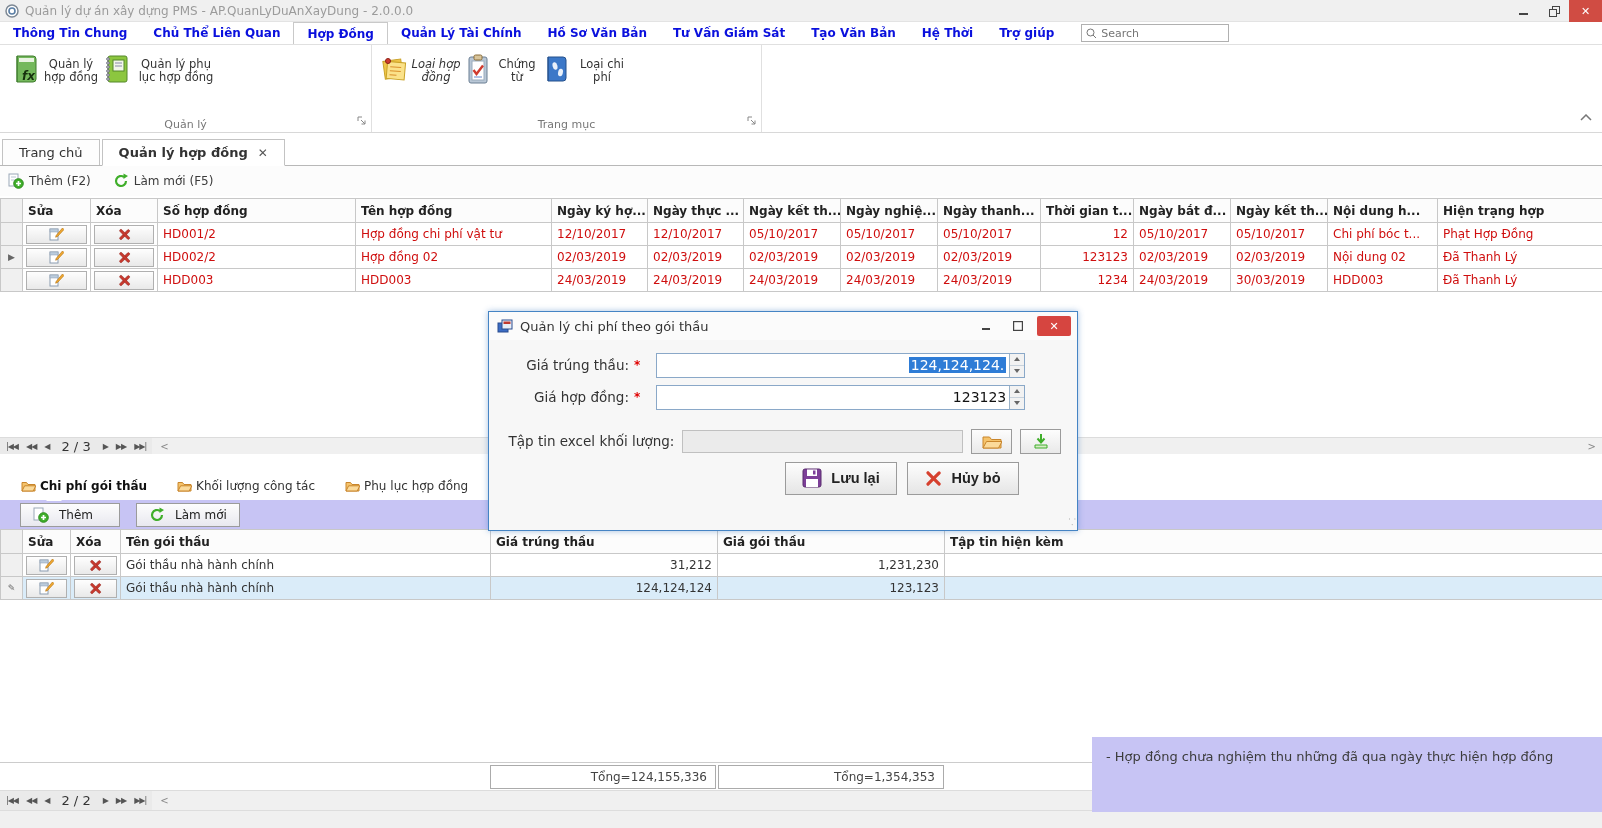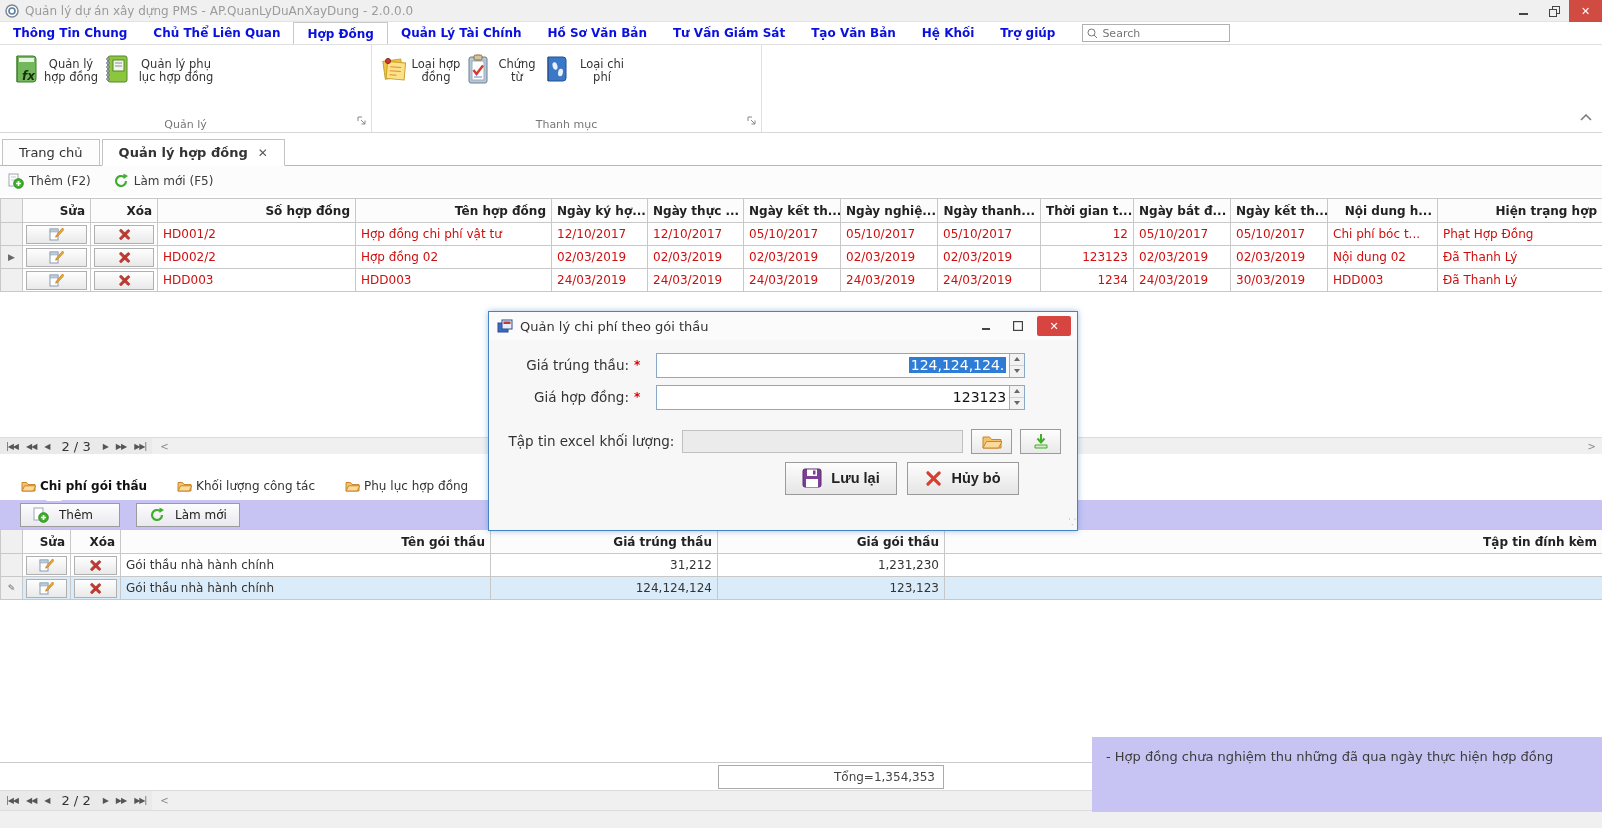--- a/index.html
+++ b/index.html
@@ -37,21 +37,21 @@
   .doc-tab.active { height: 27px; background: #fff; font-weight: bold; margin-bottom: -1px; border-bottom: 1px solid #fff; }
   .doc-tab .tclose { margin-left: 10px; font-weight: normal; color: #555; font-size: 12px; }
 
   
   .toolbar1 { position: absolute; top: 166px; left: 0; width: 100%; height: 30px; background: #fcfcfc; display: flex; align-items: center; padding-left: 8px; gap: 22px; }
   .tool { display: flex; align-items: center; gap: 5px; color: #3c3c3c; font-size: 12px; }
 
   
   table.grid { position: absolute; left: 0; border-collapse: collapse; table-layout: fixed; background: #fff; }
   table.grid th, table.grid td { border: 1px solid #c8c8c8; overflow: hidden; white-space: nowrap; padding: 0 5px; font-size: 12px; }
-  table.grid th { font-weight: bold; color: #222; text-align: right; background: #fcfcfc; height: 24px; }
+  table.grid th { font-weight: bold; color: #222; text-align: left; background: #fcfcfc; height: 24px; }
   table.grid td { height: 23px; }
   table.grid td.ind, table.grid th.ind { background: #f0f0f0; text-align: center; color: #666; font-size: 9px; padding: 0; }
   table.grid td.actc { padding: 1px 3px; background: #fff; }
   .cell-btn { width: 100%; height: 19px; border: 1px solid #b0b0b0; background: linear-gradient(#fefefe, #e9e9e9); display: flex; align-items: center; justify-content: center; cursor: default; }
   .main-grid td.dat { color: #cf0e0e; }
   .detail-grid td.dat { color: #333; }
   td.num { text-align: right; }
   .detail-grid tr.sel td { background: #daecf9; }
   .detail-grid tr.sel td.ind { background: #f0f0f0; font-style: italic; }
   .detail-grid td { height: 24px; }
@@ -139,21 +139,21 @@
   </div>
 
   <div class="menubar">
     <div class="menu-item">Thông Tin Chung</div>
     <div class="menu-item">Chủ Thể Liên Quan</div>
     <div class="menu-item active">Hợp Đồng</div>
     <div class="menu-item">Quản Lý Tài Chính</div>
     <div class="menu-item">Hồ Sơ Văn Bản</div>
     <div class="menu-item">Tư Vấn Giám Sát</div>
     <div class="menu-item">Tạo Văn Bản</div>
-    <div class="menu-item">Hệ Khối</div>
+    <div class="menu-item">Hệ Thời</div>
     <div class="menu-item">Trợ giúp</div>
     <div class="searchbox">
       <span style="margin-right:4px;display:flex;">
           <svg width="11" height="11">
             <circle cx="4.5" cy="4.5" r="3.5" fill="none" stroke="#777"></circle>
             <line x1="7" y1="7" x2="10" y2="10" stroke="#777"></line>
           </svg>
         </span>
       <input placeholder="Search" style="">
     </div>
@@ -192,21 +192,21 @@
         <span class="rlb">Quản lý phụ lục hợp đồng</span>
       </div>
       <div class="glabel">Quản lý</div>
       <span class="launcher"><svg width="11" height="11">
             <path d="M1 1 h4 M1 1 v4" stroke="#888" fill="none"></path>
             <path d="M4 4 l4 4 M8 4.5 v3.5 h-3.5" stroke="#888" fill="none"></path>
           </svg></span>
     </div>
 
     <div class="rgroup" style="width:390px;">
-      <div class="rbtn" style="width:84px;">
+      <div class="rbtn" style="width:84px;font-style:italic;">
         <span class="ric">
           <svg width="32" height="32" viewBox="0 0 32 32">
               <g transform="rotate(-8 16 16)">
                 <rect x="6" y="7" width="18" height="18" fill="#f0c447" stroke="#c9a227"></rect>
               </g>
               <g transform="rotate(5 16 16)">
                 <rect x="9" y="9" width="18" height="17" fill="#fbe28a" stroke="#c9a227"></rect>
                 <line x1="12" y1="14" x2="23" y2="14" stroke="#d98f2b"></line>
                 <line x1="12" y1="18" x2="23" y2="18" stroke="#d98f2b"></line>
                 <line x1="12" y1="22" x2="19" y2="22" stroke="#d98f2b"></line>
@@ -232,21 +232,21 @@
         <span class="ric">
           <svg width="32" height="32" viewBox="0 0 32 32">
               <path d="M8 4 h15 a3 3 0 0 1 3 3 v18 a3 3 0 0 1 -3 3 h-15 z" fill="#3c78c8" stroke="#24508c"></path>
               <line x1="8" y1="4" x2="8" y2="28" stroke="#24508c"></line>
               <ellipse cx="15" cy="13" rx="2.4" ry="3.8" fill="#eaf1fa" transform="rotate(-14 15 13)"></ellipse>
               <ellipse cx="20.5" cy="19.5" rx="2.4" ry="3.8" fill="#eaf1fa" transform="rotate(12 20.5 19.5)"></ellipse>
             </svg>
         </span>
         <span class="rlb">Loại chi phí</span>
       </div>
-      <div class="glabel">Thanh mục</div>
+      <div class="glabel">Trang mục</div>
       <span class="launcher"><svg width="11" height="11">
             <path d="M1 1 h4 M1 1 v4" stroke="#888" fill="none"></path>
             <path d="M4 4 l4 4 M8 4.5 v3.5 h-3.5" stroke="#888" fill="none"></path>
           </svg></span>
     </div>
     <span class="collapse"><svg width="12" height="7">
           <path d="M1 6 L6 1 L11 6" stroke="#777" fill="none" stroke-width="1.5"></path>
         </svg></span>
   </div>
 
@@ -514,21 +514,21 @@
         <col style="width:658px">
       </colgroup>
     <thead>
         <tr>
           <th class="ind"></th>
           <th>Sửa</th>
           <th>Xóa</th>
           <th>Tên gói thầu</th>
           <th>Giá trúng thầu</th>
           <th>Giá gói thầu</th>
-          <th>Tập tin đính kèm</th>
+          <th>Tập tin hiện kèm</th>
         </tr>
       </thead>
       <tbody>
         <tr>
           <td class="ind"></td>
           <td class="actc">
             <button class="cell-btn">
               <svg width="15" height="14">
                 <rect x="1" y="2" width="8" height="11" fill="#fff" stroke="#8a9bb0"></rect>
                 <rect x="1" y="2" width="8" height="3" fill="#bcd" stroke="#8a9bb0" stroke-width="0.5"></rect>
@@ -574,20 +574,21 @@
           </td>
           <td class="dat">Gói thầu nhà hành chính</td>
           <td class="dat num">124,124,124</td>
           <td class="dat num">123,123</td>
           <td class="dat"></td>
         </tr>
       </tbody>
   </table>
 
   <div class="footer-strip"></div>
+  <div class="total-box t1">Tổng=124,155,336</div>
   <div class="total-box t2">Tổng=1,354,353</div>
 
   <div class="pagerbar" style="top:790px; height:20px;">
     <div class="nav">
       <span class="nvb">|◀◀</span>
       <span class="nvb">◀◀</span>
       <span class="nvb">◀</span>
       <span class="pgnum">2 / 2</span>
       <span class="nvb">▶</span>
       <span class="nvb">▶▶</span>

